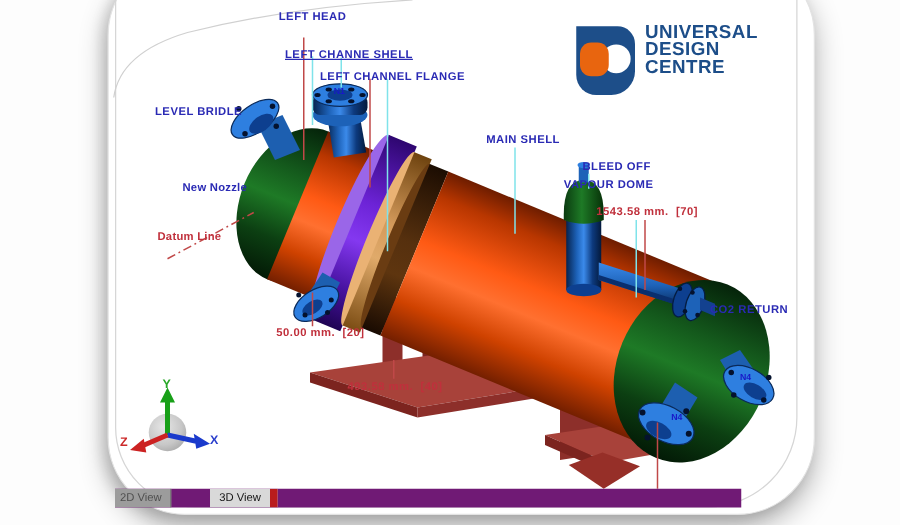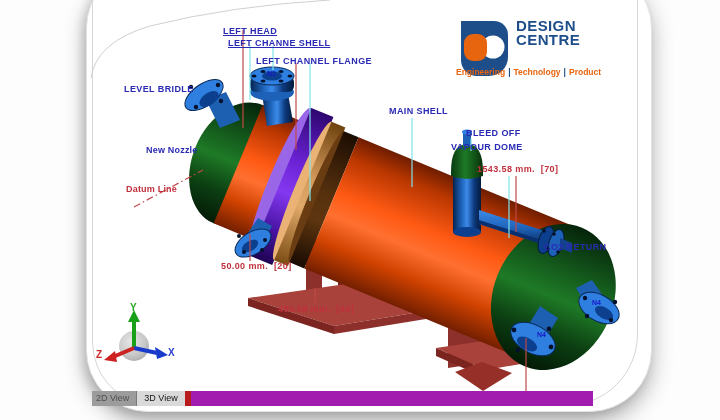--- a/index.html
+++ b/index.html
@@ -17,29 +17,29 @@
   
   svg.scene { position:absolute; left:0; top:0; width:720px; height:420px; z-index:2; }
 
   
   .lbl { position:absolute; z-index:5; font-size:9px; font-weight:700;
          letter-spacing:.4px; white-space:pre; color:#2a2ab4; }
   .lbl.red { color:#c0303c; }
   .lbl.tag { font-size:7px; letter-spacing:0; color:#1818c8; }
   .lbl.mixed { letter-spacing:.2px; }
 
-  .l-left-head   { left:223px; top:26px;text-decoration:underline; }
+  .l-left-head   { left:223px; top:8px; }
   .l-chan-shell  { left:228px; top:38px;text-decoration:underline; }
   .l-chan-flange { left:256px; top:56px; }
   .l-bridle      { left:124px; top:84px; }
   .l-new-nozzle  { left:146px; top:145px; }
   .l-main-shell  { left:389px; top:106px; }
   .l-bleed-off   { left:466px; top:128px; }
   .l-vap-dome    { left:451px; top:142px;text-align:right; }
-  .l-co2         { left:544px; top:242px; }
+  .l-co2         { left:568px; top:242px; }
   .l-datum       { left:126px; top:184px; }
   .l-dim70       { left:477px; top:164px; }
   .l-dim20       { left:221px; top:261px; }
   .l-dim40       { left:278px; top:304px; }
   .l-n1          { left:267px; top:70px; }
   .l-n4a         { left:537px; top:331px; }
   .l-n4b         { left:592px; top:299px; }
 
   
   .axis { position:absolute; z-index:5; font-size:10px; font-weight:700; }
@@ -51,21 +51,21 @@
   .logo { position:absolute; left:456px; top:19px; width:178px; height:62px; z-index:5; }
   .logo .shield { position:absolute; left:0; top:1px; }
   .logo .words { position:absolute; left:60px; top:0; color:#1d4e89;
                  font-size:15px; font-weight:700; line-height:14px; letter-spacing:.4px; }
   .logo .tagline { position:absolute; left:0px; top:48px; width:178px;
                    font-size:8.5px; font-weight:700; color:#e8650f; white-space:nowrap; }
   .logo .tagline .sep { color:#1d4e89; padding:0 3px; }
 
   
   .tabbar { position:absolute; left:92px; top:391px; width:501px; height:15px;
-            background:#a21caf; z-index:6; display:flex; align-items:center; overflow:hidden; }
+            background:#701a75; z-index:6; display:flex; align-items:center; overflow:hidden;gap:31px; }
   .tab { font-size:9px; line-height:15px; padding:0 7px; cursor:pointer; }
   .tab.inactive { background:#9c9c9c; color:#4f4f4f; border-right:1px solid #7a7a7a; margin-left:-3px; }
   .tab.active   { background:#d9d9d9; color:#141414; border-right:6px solid #b91c1c; }
 </style>
 </head>
 <body>
 
 <div class="stage">
 
   <div class="card"></div>
@@ -278,24 +278,24 @@
   <div class="axis x">X</div>
   <div class="axis z">Z</div>
 
   <div class="logo">
     <svg class="shield" width="54" height="58" viewBox="0 0 54 58">
       <path d="M5,1 h33 a14,14 0 0 1 14,14 v22 a19,19 0 0 1 -19,19 h-12 A16,16 0 0 1 5,40 Z" fill="#1d4e89"></path>
       <circle cx="37" cy="27" r="11.5" fill="#ffffff"></circle>
       <rect x="8" y="14" width="23" height="27" rx="9" fill="#e8650f"></rect>
     </svg>
     <div class="words">
+      <div>UNIVERSAL</div>
       <div>DESIGN</div>
       <div>CENTRE</div>
     </div>
-    <div class="tagline"><span>Engineering</span><span class="sep">|</span><span>Technology</span><span class="sep">|</span><span>Product</span></div>
   </div>
 
   <div class="tabbar">
     <div class="tab inactive">2D View</div>
     <div class="tab active">3D View</div>
   </div>
 
 </div>
 
 </body></html>

